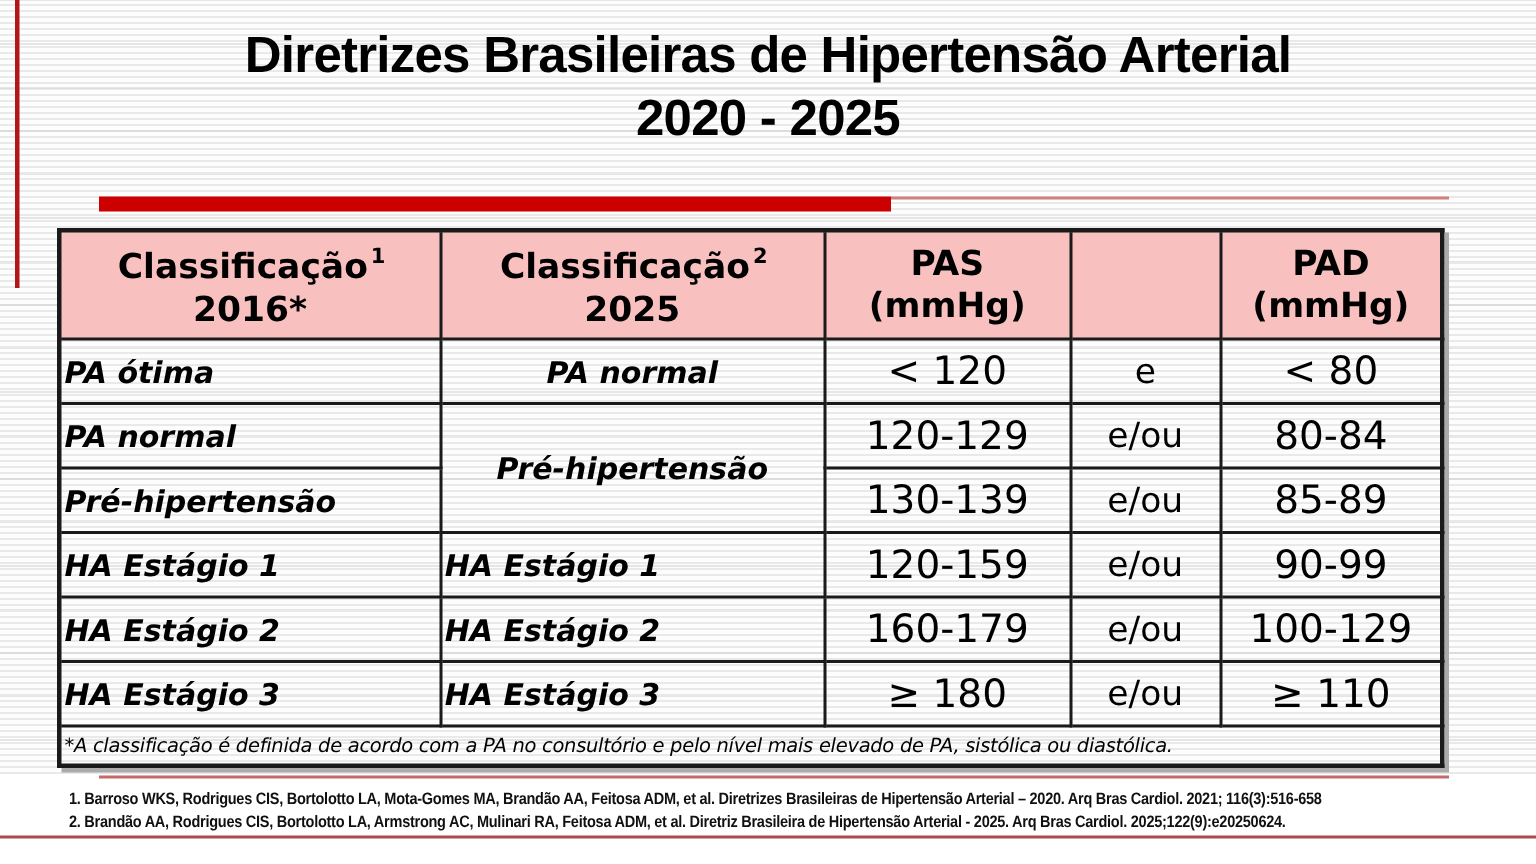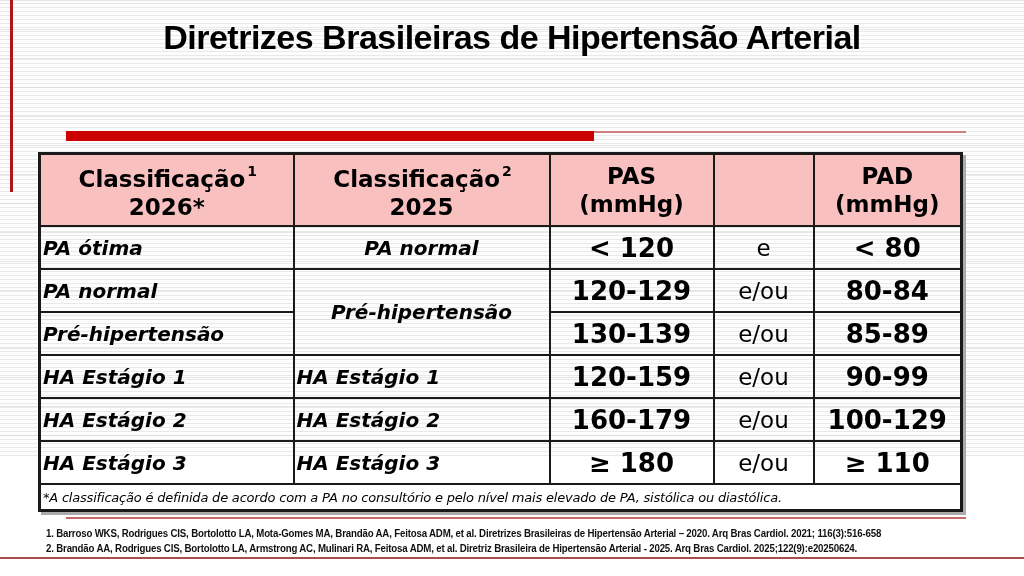--- a/index.html
+++ b/index.html
@@ -1,18 +1,18 @@
 <!DOCTYPE html>
 <html><head>
 <meta charset="utf-8">
 <style>
   html,body{margin:0;padding:0;}
   body{width:1024px;height:576px;overflow:hidden;}
   .slide{
-    position:relative;width:1024px;height:456px;
+    position:relative;width:1024px;height:516px;
     background:
       repeating-linear-gradient(to bottom,
         rgba(210,210,210,.55) 0 1px, transparent 1px 29px),
       repeating-linear-gradient(to bottom,
         #fdfdfd 0 3px, #e9e9e9 3px 4px);
     font-family:"Liberation Sans", sans-serif;
     color:#000;
   }
   .left-accent{position:absolute;left:10px;top:0;width:3px;height:192px;background:#b01818;}
 
@@ -37,21 +37,21 @@
   td.hdr{
     background:#f9c0c0;height:70px;text-align:center;
     font-weight:bold;font-size:23px;line-height:28px;
   }
   td.hdr sup{font-size:14px;position:relative;top:-2px;left:2px;}
   td.name{
     height:41px;font-weight:bold;font-style:italic;font-size:20px;
     text-align:left;padding-left:8px;
   }
   td.name.center{text-align:center;padding-left:2px;}
-  td.num{height:41px;text-align:center;font-size:26px;font-weight:bold;margin-left:46px;}
+  td.num{height:41px;text-align:center;font-size:26px;font-weight:normal;margin-left:46px;}
   td.conj{height:41px;text-align:center;font-size:23px;}
   td.footnote{
     height:24px;font-style:italic;font-size:13px;
     text-align:left;padding:2px 8px;letter-spacing:-0.2px;
   }
 
   .redline-refs{position:absolute;left:66px;top:517px;width:900px;height:2px;background:#c46a6a;}
   .references{
     position:absolute;left:46px;top:526px;width:1120px;
     font-weight:bold;font-size:11px;line-height:15px;letter-spacing:-0.2px;
@@ -62,41 +62,42 @@
 </style>
 </head>
 <body>
 
 <div class="slide">
 
   <div class="left-accent"></div>
 
   <div class="title-block">
     <div class="title-line">Diretrizes Brasileiras de Hipertensão Arterial</div>
+    <div class="title-line">2020 - 2025</div>
   </div>
 
 
   <div class="divider">
     <div class="divider-thick"></div>
     <div class="divider-thin"></div>
   </div>
 
   <table class="bp">
     <colgroup>
       <col style="width:254px">
         <col style="width:256px">
         <col style="width:164px">
         <col style="width:100px">
         <col style="width:148px">
     </colgroup>
     <tbody>
       <tr>
         <td class="hdr">
           <div><span>Classificação</span><sup>1</sup></div>
-          <div>2026*</div>
+          <div>2016*</div>
         </td>
         <td class="hdr">
           <div><span>Classificação</span><sup>2</sup></div>
           <div>2025</div>
         </td>
         <td class="hdr">
           <div>PAS</div>
           <div>(mmHg)</div>
         </td>
         <td class="hdr"></td>

